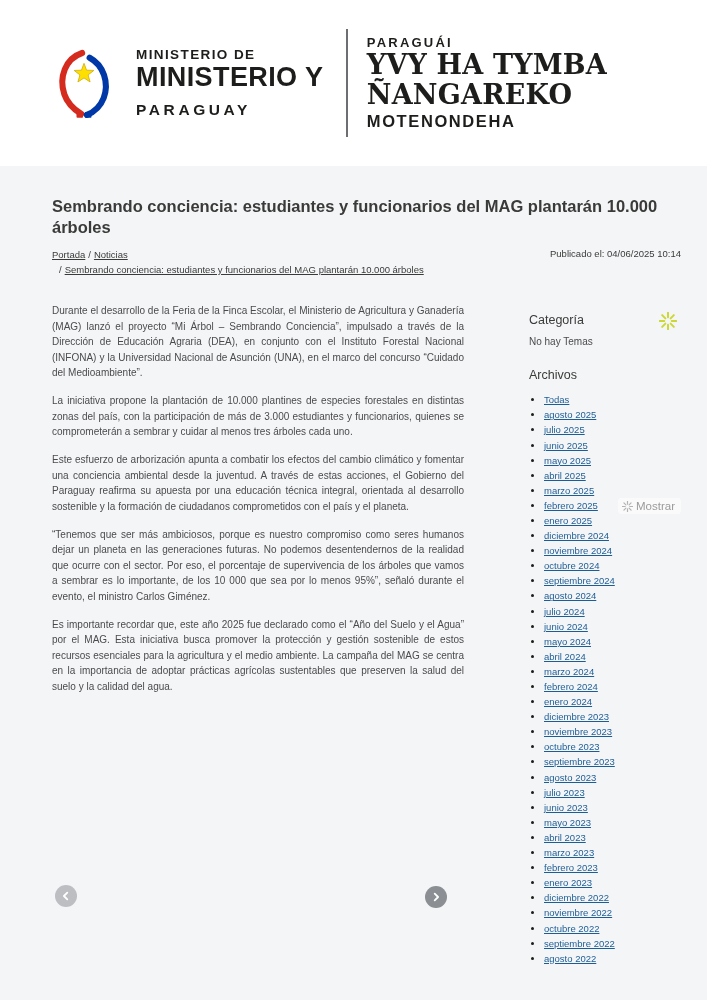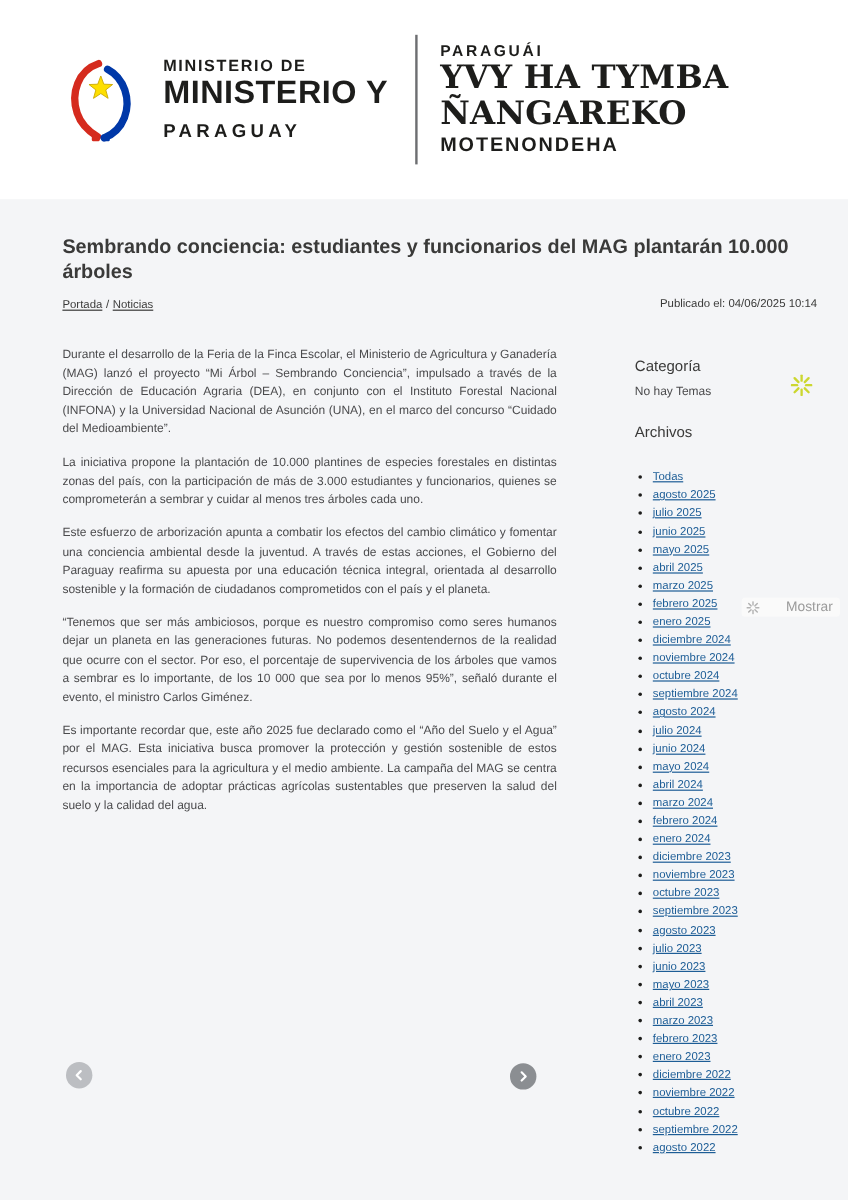--- a/index.html
+++ b/index.html
@@ -33,30 +33,30 @@
   .published{margin-left:auto;font-size:9.5px;color:#3a3a39;white-space:nowrap;padding-top:1px}
 
   .columns{display:flex;justify-content:space-between;margin-top:26px}
   .article-col{width:412px}
   .article-col p{font-size:10px;line-height:15.5px;color:#4b4b4d;text-align:justify;margin-bottom:12.5px}
 
   .side-col{width:152px;padding-top:10px}
   .side-h{font-size:12.5px;color:#3a3a39;font-weight:normal}
   .side-empty{font-size:10px;color:#4b4b4d;margin-top:9px}
   .side-h.archives-h{margin-top:21px}
-  .archives{margin-top:23px;padding-left:15px;list-style:disc}
+  .archives{margin-top:10px;padding-left:15px;list-style:disc}
   .archives li{font-size:9.5px;line-height:15.1px;color:#1d1d1b}
   .archives a{color:#1d5d96;text-decoration:underline;cursor:pointer}
 
   
   .nav-arrow{position:absolute;width:22px;height:22px;border-radius:50%;border:none;display:flex;align-items:center;justify-content:center;cursor:pointer;padding:0}
   .nav-prev{left:55px;top:885px;background:#bcbec2}
   .nav-next{left:425px;top:886px;background:#8b8e92}
 
-  .loading-tip{position:absolute;left:618px;top:498px;display:flex;align-items:center;gap:22px;background:rgba(250,250,250,.92);padding:2px 6px 2px 4px;border-radius:3px;color:#9b9b9b;font-size:11.5px}
+  .loading-tip{position:absolute;left:618px;top:498px;display:flex;align-items:center;gap:3px;background:rgba(250,250,250,.92);padding:2px 6px 2px 4px;border-radius:3px;color:#9b9b9b;font-size:11.5px}
   .accessibility-star{position:absolute;left:659px;top:312px;line-height:0;cursor:pointer;background:none;border:none;padding:0}
 </style>
 </head>
 <body>
 
 <div class="page">
 
   <header class="site-header">
     <div class="brand">
       <a class="logo">
@@ -82,20 +82,21 @@
       </div>
     </div>
   </header>
 
   <main class="content">
     <h1 class="page-title">Sembrando conciencia: estudiantes y funcionarios del MAG plantarán 10.000 árboles</h1>
 
     <div class="meta-row">
       <nav class="breadcrumb">
         <a>Portada</a><span class="sep">/</span><a>Noticias</a>
+        <span class="crumb-current-line"><span class="sep">/</span><a class="crumb-current">Sembrando conciencia: estudiantes y funcionarios del MAG plantarán 10.000 árboles</a></span>
       </nav>
       <div class="published">Publicado el: 04/06/2025 10:14</div>
     </div>
 
     <div class="columns">
 
       <article class="article-col">
 
           <p>Durante el desarrollo de la Feria de la Finca Escolar, el Ministerio de Agricultura y Ganadería (MAG) lanzó el proyecto “Mi Árbol – Sembrando Conciencia”, impulsado a través de la Dirección de Educación Agraria (DEA), en conjunto con el Instituto Forestal Nacional (INFONA) y la Universidad Nacional de Asunción (UNA), en el marco del concurso “Cuidado del Medioambiente”.</p>
 

